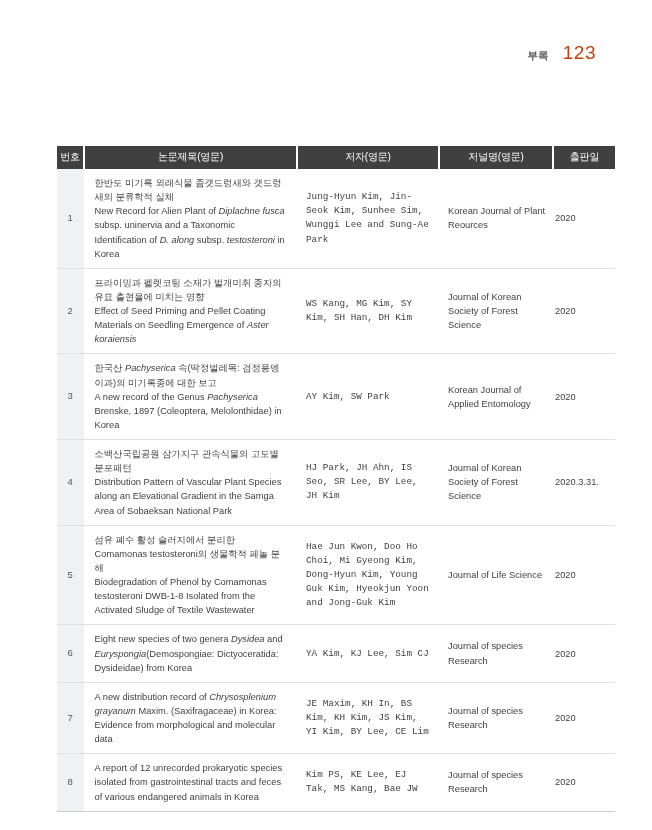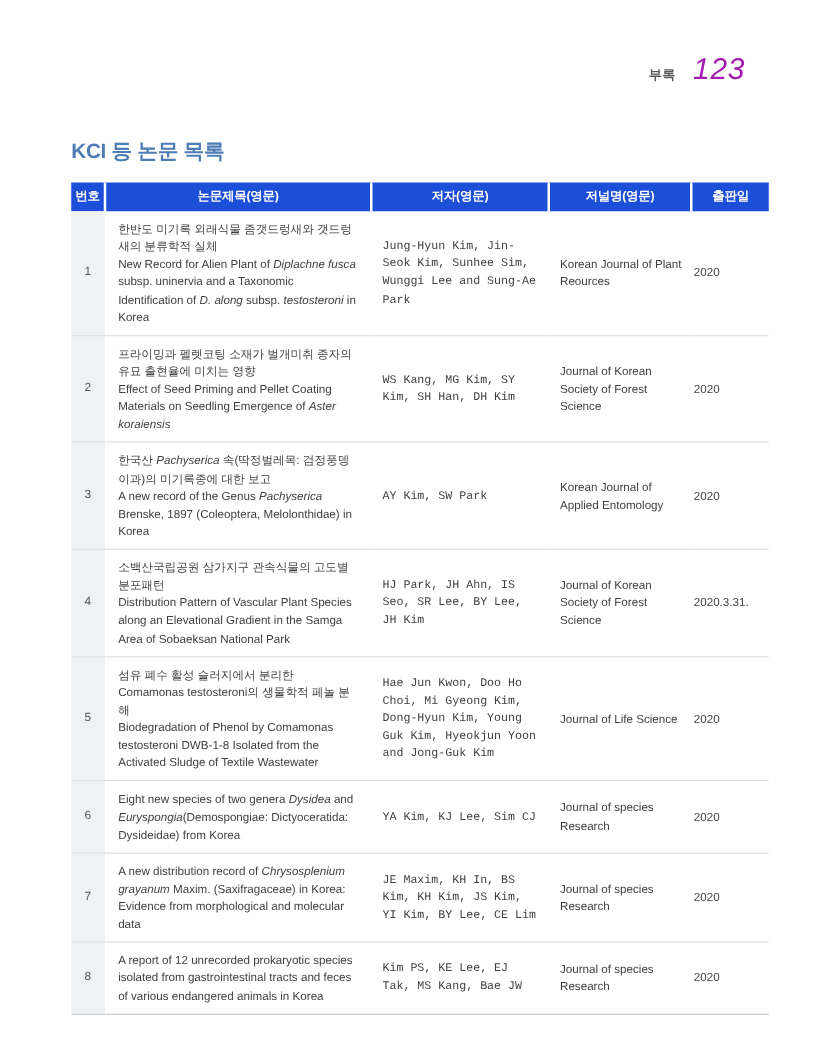--- a/index.html
+++ b/index.html
@@ -31,24 +31,23 @@
     align-items: baseline;
     gap: 14px;
   }
   .running-head .rh-label {
     font-size: 10.5px;
     font-weight: bold;
     color: #58595b;
     letter-spacing: 0.2px;
   }
   .running-head .rh-page {
-    font-size: 24px;
-    color: #a21caf;
+    font-size: 19px;
+    color: #c2410c;
     letter-spacing: 0.5px;
-    font-style: italic;
   }
 
   
   .section-title {
     position: absolute;
     top: 110px;
     left: 57px;
     font-size: 16.5px;
     font-weight: bold;
     color: #4e7cb5;
@@ -67,24 +66,24 @@
     width: 538px;
     table-layout: fixed;
   }
   table.kci col.c-no      { width: 27px; }
   table.kci col.c-title   { width: 213px; }
   table.kci col.c-author  { width: 142px; }
   table.kci col.c-journal { width: 114px; }
   table.kci col.c-date    { width: 62px; }
 
   thead th {
-    background: #1d4ed8;
+    background: #404040;
     color: #ffffff;
     font-size: 10px;
-    font-weight: bold;
+    font-weight: normal;
     height: 18px;
     padding: 2px 0 3px 0;
     text-align: center;
     vertical-align: middle;
     border-right: 2px solid #ffffff;
     letter-spacing: -0.2px;
   }
   thead th:last-child { border-right: none; }
 
   tbody td {
@@ -118,21 +117,20 @@
 </head>
 <body>
 
 <div class="page">
 
   <div class="running-head">
     <span class="rh-label">부록</span>
     <span class="rh-page">123</span>
   </div>
 
-  <div class="section-title">KCI 등 논문 목록</div>
 
   <div class="table-wrap">
     <table class="kci">
       <colgroup>
         <col class="c-no">
           <col class="c-title">
           <col class="c-author">
           <col class="c-journal">
           <col class="c-date">
       </colgroup>

